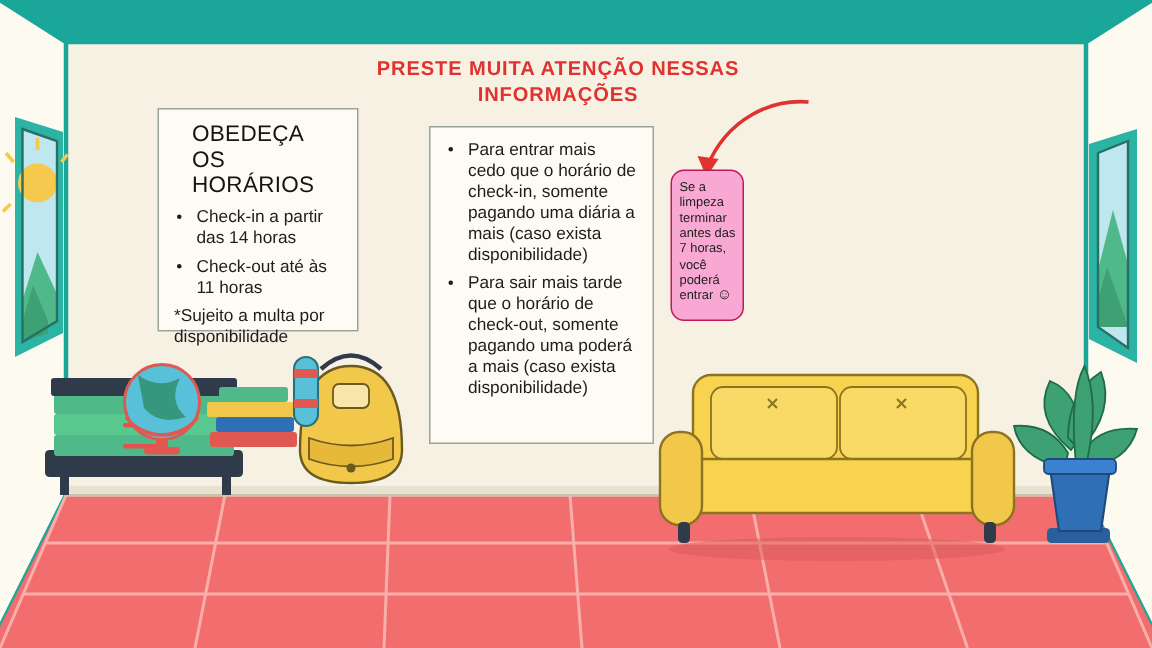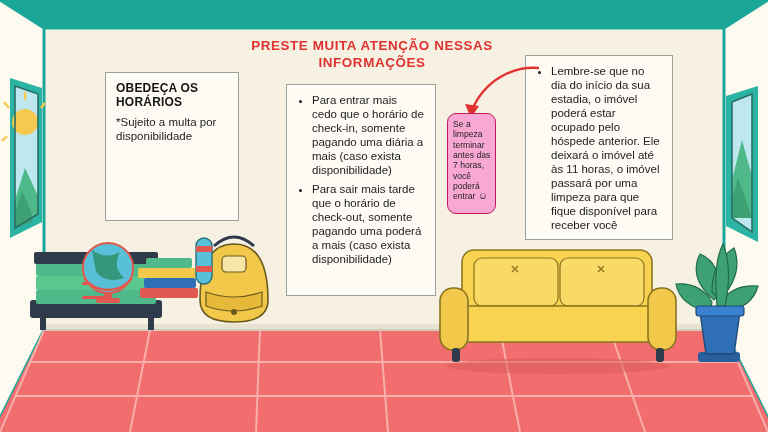--- a/index.html
+++ b/index.html
@@ -29,23 +29,23 @@
     position: absolute;
     background: #fdfbf3;
     border: 1.4px solid #9aa39b;
     box-sizing: border-box;
     color: #1d1d1b;
   }
   .card-inner {
     padding: 8px 10px 8px 10px;
   }
   .card h3 {
-    margin: 0 0 6px 0;
-    font-size: 12px;
-    font-weight: bold;
+    margin: 0 0 6px 12px;
+    font-size: 15px;
+    font-weight: normal;
     letter-spacing: .2px;
     color: #15150f;
   }
   .card ul {
     margin: 0;
     padding-left: 15px;
     list-style: disc;
   }
   .card li {
     font-size: 11.5px;
@@ -253,40 +253,37 @@
     </g>
   </svg>
 
   <div id="title">
     <span>Preste muita atenção nessas informações</span>
   </div>
 
   <div class="card" id="card-horarios">
     <div class="card-inner">
       <h3>OBEDEÇA OS HORÁRIOS</h3>
+      <ul>
+        <li>Check-in a partir das 14 horas</li>
+        <li>Check-out até às 11 horas</li>
+      </ul>
       <p class="note">*Sujeito a multa por disponibilidade</p>
     </div>
   </div>
 
   <div class="card" id="card-entrada">
     <div class="card-inner">
       <ul>
         <li>Para entrar mais cedo que o horário de check-in, somente pagando uma diária a mais (caso exista disponibilidade)</li>
         <li>Para sair mais tarde que o horário de check-out, somente pagando uma poderá a mais (caso exista disponibilidade)</li>
       </ul>
     </div>
   </div>
 
-  <div class="card" id="card-lembre">
-    <div class="card-inner">
-      <ul>
-        <li>Lembre-se que no dia do início da sua estadia, o imóvel poderá estar ocupado pelo hóspede anterior. Ele deixará o imóvel até às 11 horas, o imóvel passará por uma limpeza para que fique disponível para receber você</li>
-      </ul>
-    </div>
-  </div>
 
   <svg id="arrow" viewBox="0 0 90 70">
     <path d="M84,8 C60,6 30,18 16,52" fill="none" stroke="#e0322f" stroke-width="2.4"></path>
     <polygon points="16,58 10,44 24,46" fill="#e0322f"></polygon>
   </svg>
 
   <div id="callout">
     <span>Se a limpeza terminar antes das 7 horas, você poderá entrar</span>
     <span class="emoji">☺</span>
   </div>

